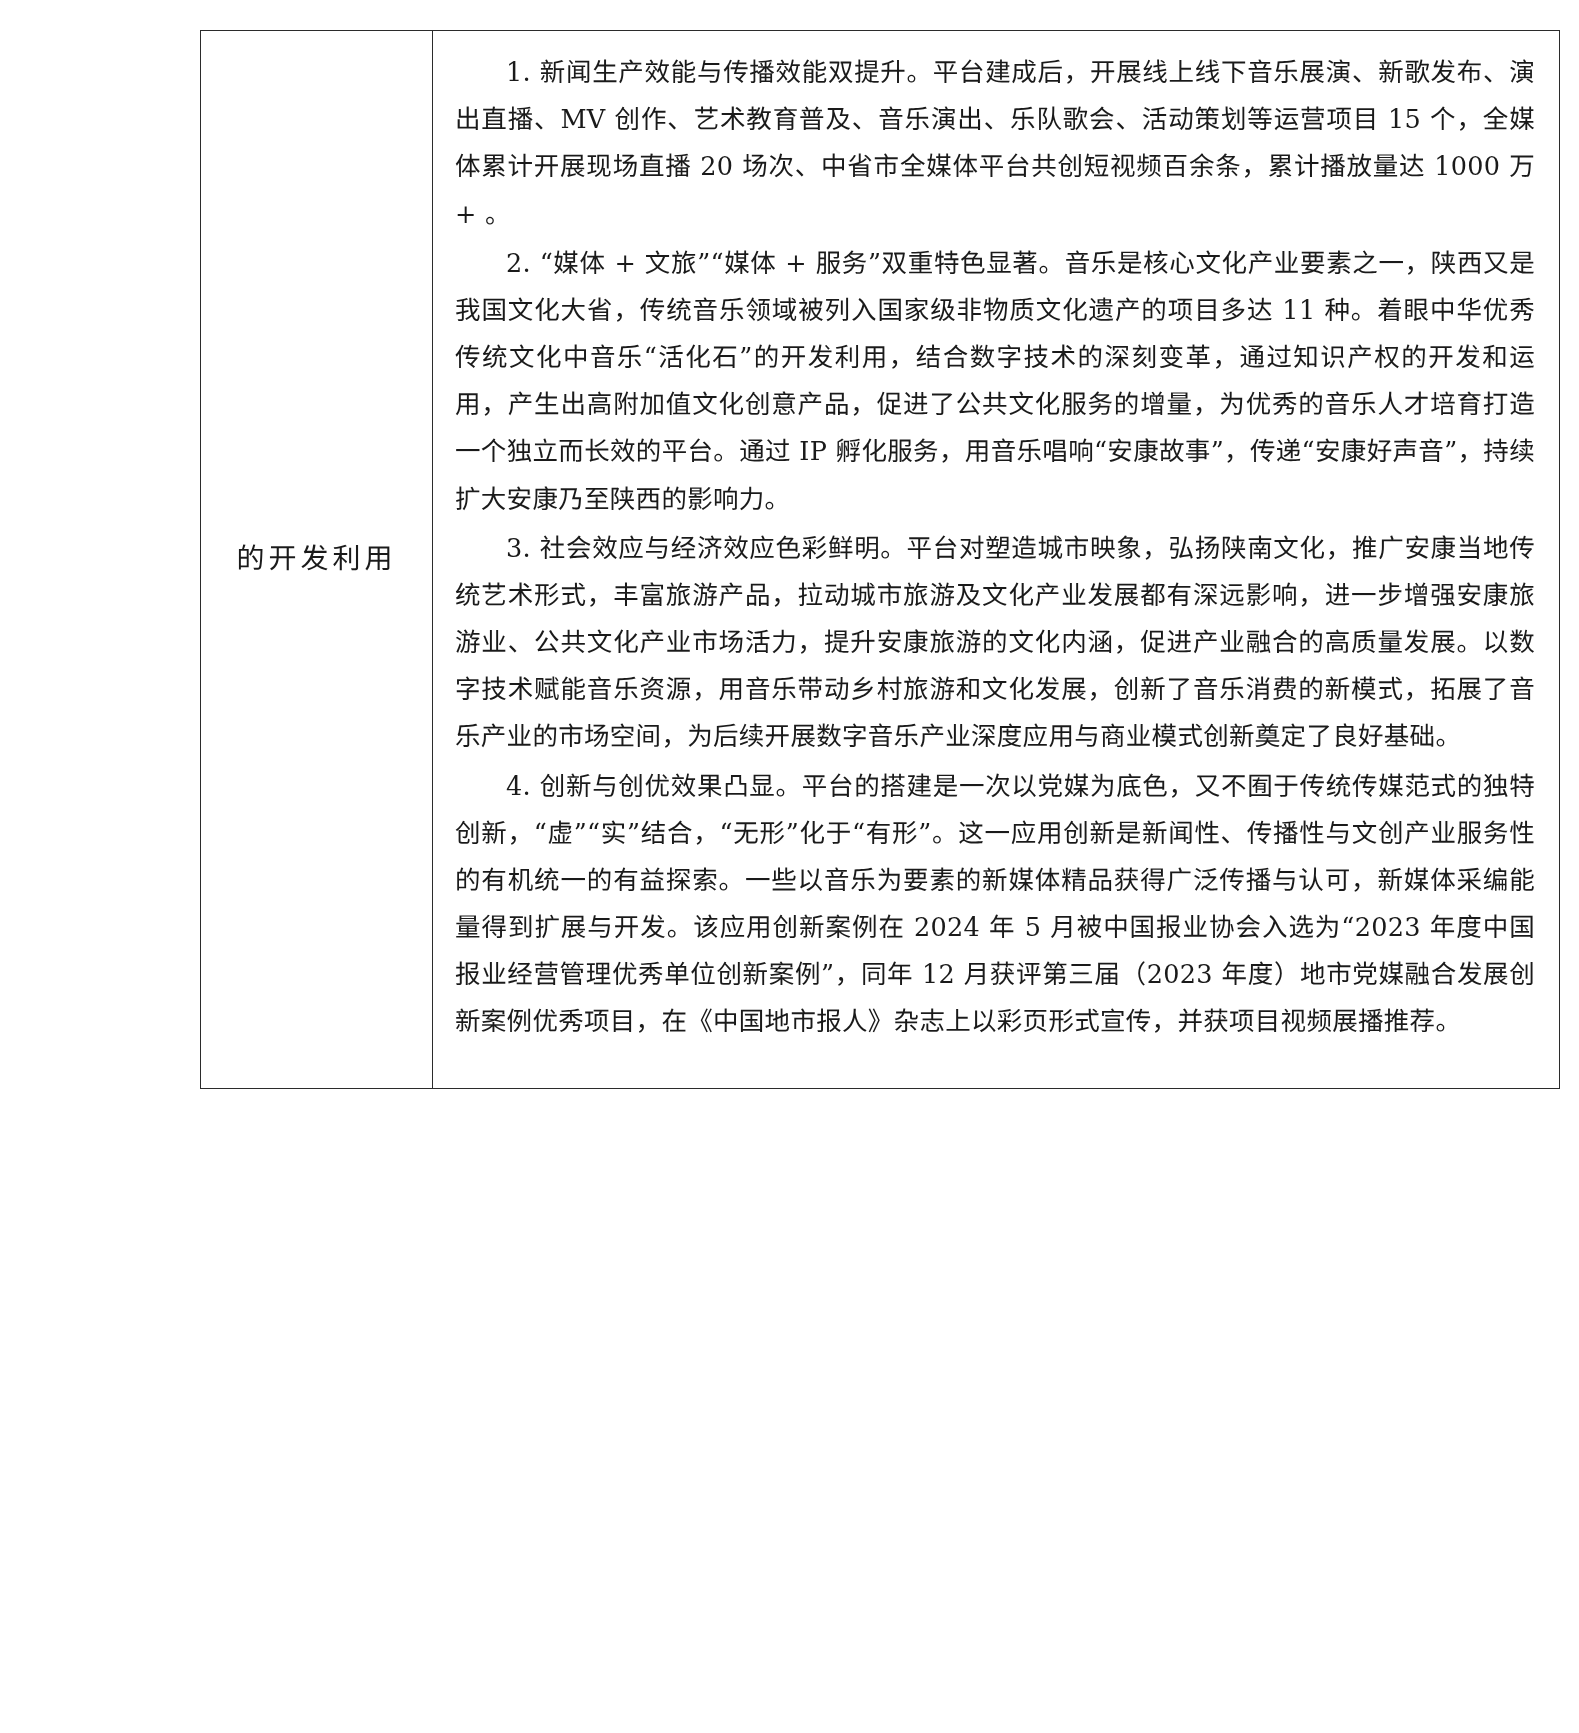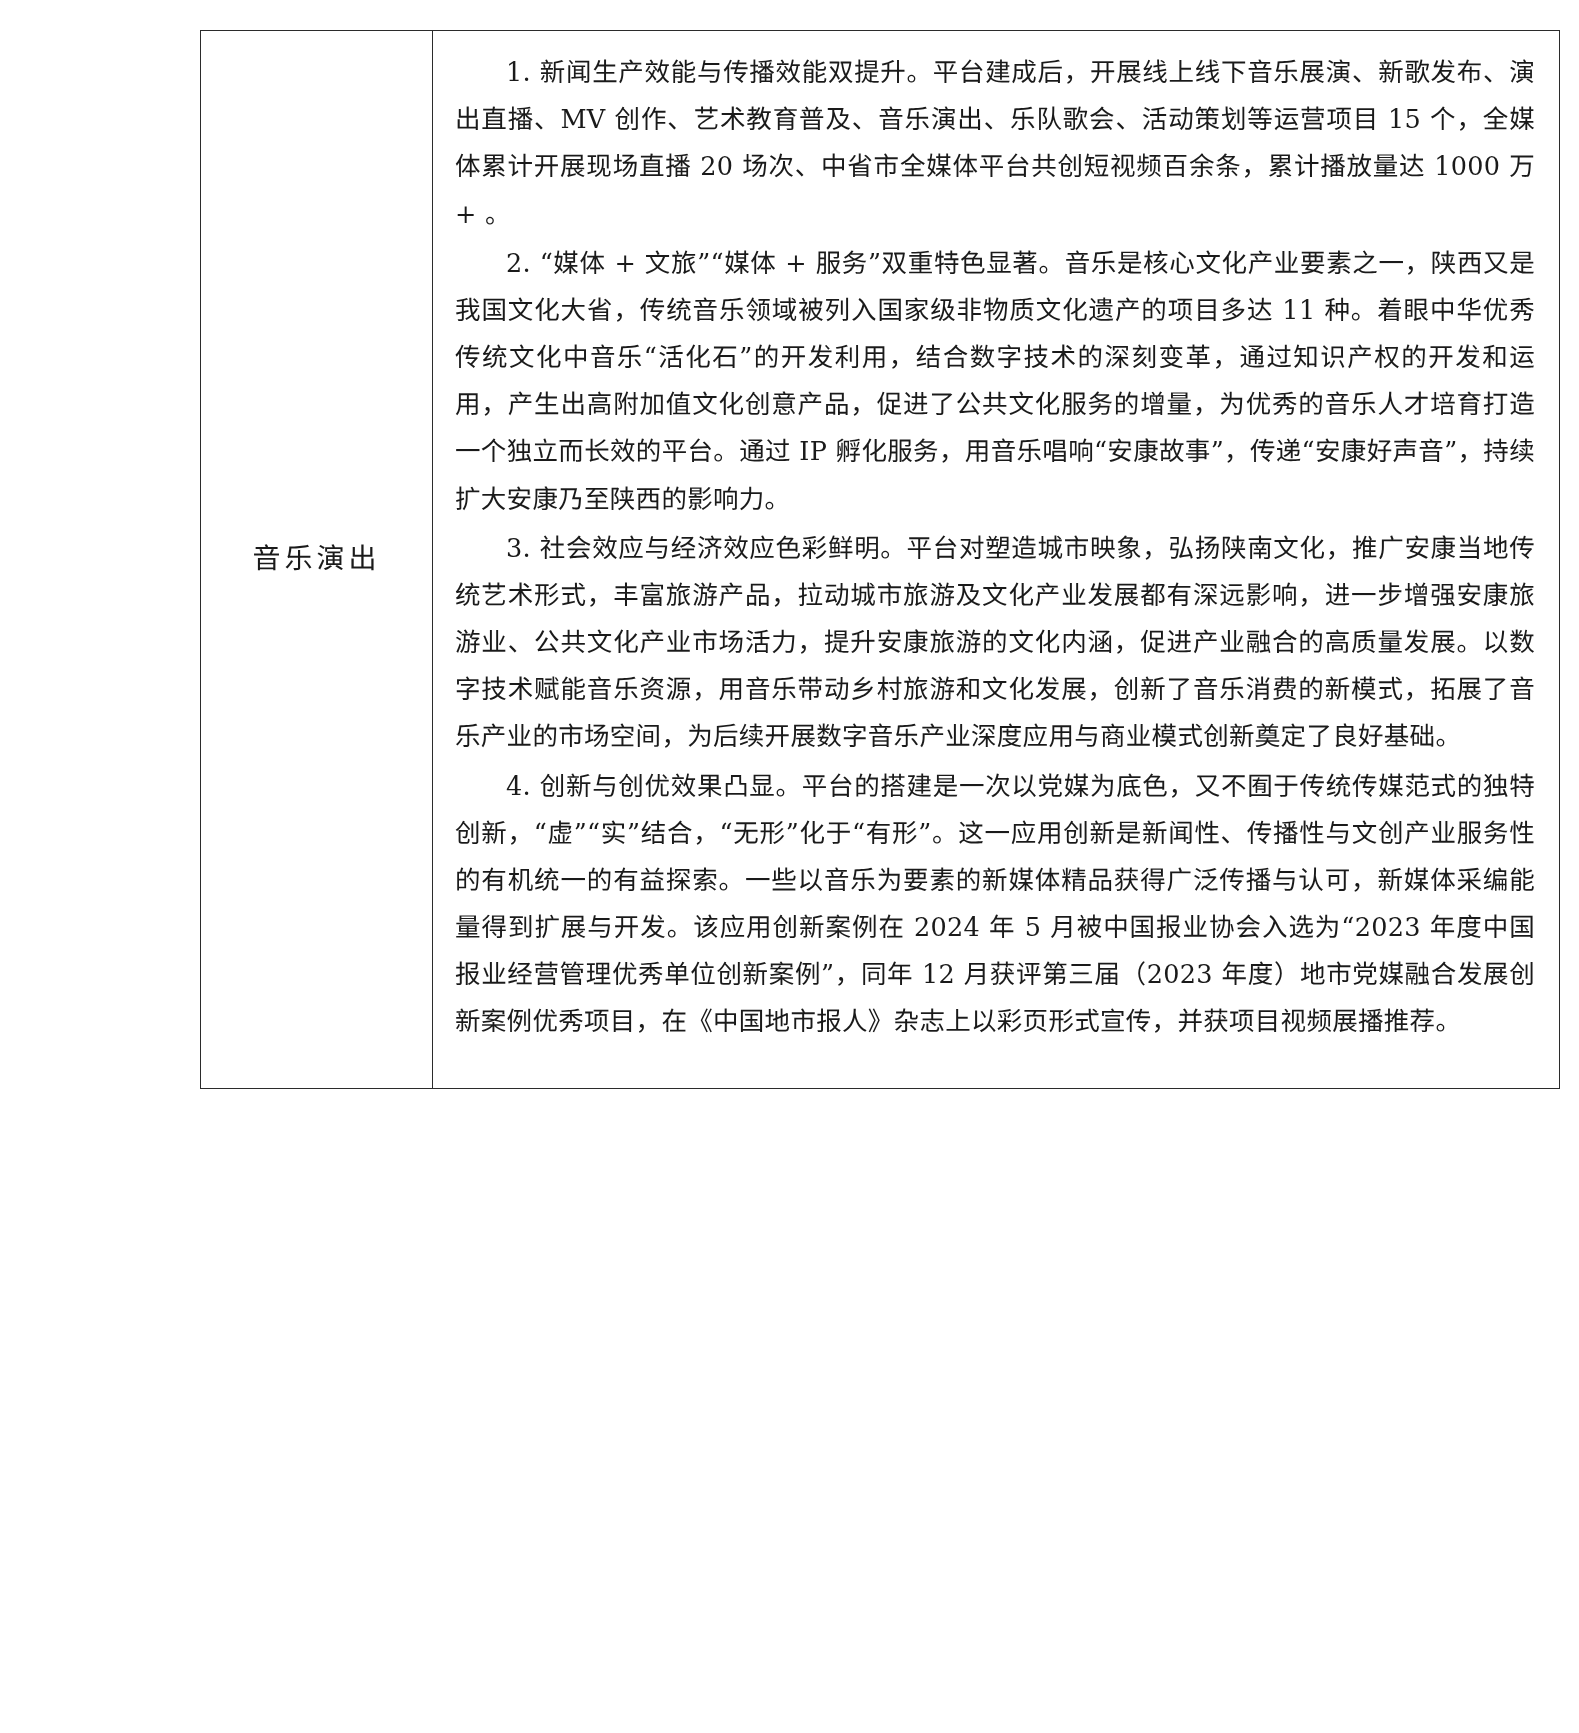--- a/index.html
+++ b/index.html
@@ -63,21 +63,21 @@
   }
 </style>
 </head>
 <body>
 
 <div class="page">
   <table class="doc-table">
     <tbody>
       <tr>
         <td class="label-cell">
-          <div class="label-text">音乐演出</div>
+          <div class="label-text">的开发利用</div>
         </td>
         <td class="content-cell">
           <p class="para">1. 新闻生产效能与传播效能双提升。平台建成后，开展线上线下音乐展演、新歌发布、演出直播、MV 创作、艺术教育普及、音乐演出、乐队歌会、活动策划等运营项目 15 个，全媒体累计开展现场直播 20 场次、中省市全媒体平台共创短视频百余条，累计播放量达 1000 万 + 。</p>
           <p class="para">2. “媒体 + 文旅”“媒体 + 服务”双重特色显著。音乐是核心文化产业要素之一，陕西又是我国文化大省，传统音乐领域被列入国家级非物质文化遗产的项目多达 11 种。着眼中华优秀传统文化中音乐“活化石”的开发利用，结合数字技术的深刻变革，通过知识产权的开发和运用，产生出高附加值文化创意产品，促进了公共文化服务的增量，为优秀的音乐人才培育打造一个独立而长效的平台。通过 IP 孵化服务，用音乐唱响“安康故事”，传递“安康好声音”，持续扩大安康乃至陕西的影响力。</p>
           <p class="para">3. 社会效应与经济效应色彩鲜明。平台对塑造城市映象，弘扬陕南文化，推广安康当地传统艺术形式，丰富旅游产品，拉动城市旅游及文化产业发展都有深远影响，进一步增强安康旅游业、公共文化产业市场活力，提升安康旅游的文化内涵，促进产业融合的高质量发展。以数字技术赋能音乐资源，用音乐带动乡村旅游和文化发展，创新了音乐消费的新模式，拓展了音乐产业的市场空间，为后续开展数字音乐产业深度应用与商业模式创新奠定了良好基础。</p>
           <p class="para">4. 创新与创优效果凸显。平台的搭建是一次以党媒为底色，又不囿于传统传媒范式的独特创新，“虚”“实”结合，“无形”化于“有形”。这一应用创新是新闻性、传播性与文创产业服务性的有机统一的有益探索。一些以音乐为要素的新媒体精品获得广泛传播与认可，新媒体采编能量得到扩展与开发。该应用创新案例在 2024 年 5 月被中国报业协会入选为“2023 年度中国报业经营管理优秀单位创新案例”，同年 12 月获评第三届（2023 年度）地市党媒融合发展创新案例优秀项目，在《中国地市报人》杂志上以彩页形式宣传，并获项目视频展播推荐。</p>
         </td>
       </tr>
     </tbody>
   </table>

